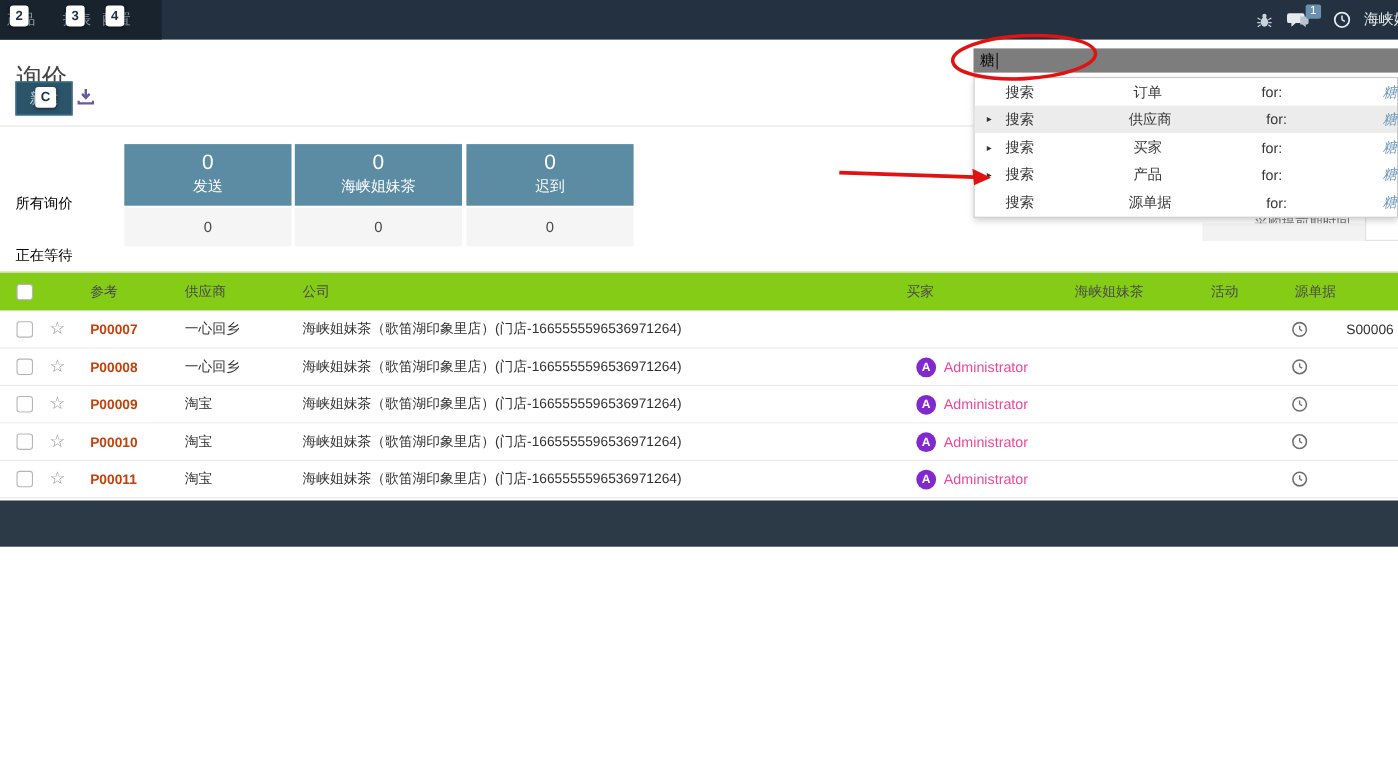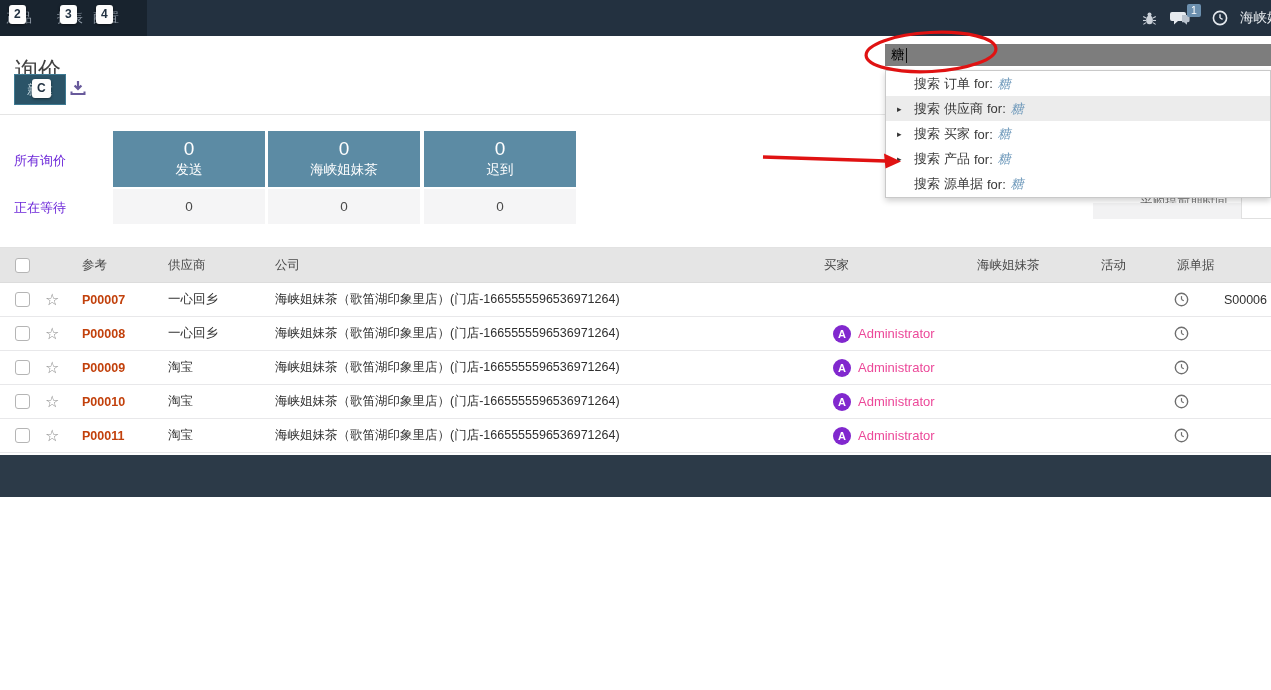--- a/index.html
+++ b/index.html
@@ -31,46 +31,46 @@
 
   
   .search-input{position:absolute;left:885px;top:44px;width:386px;height:22px;background:#7d7d7d;
                 display:flex;align-items:center;padding-left:6px;box-sizing:border-box;
                 font-size:13.5px;color:#000;z-index:4;}
   .caret-bar{display:inline-block;width:1px;height:15px;background:#111;margin-left:1px;}
   .search-dropdown{position:absolute;left:885px;top:70px;width:386px;height:128px;background:#fff;
                    border:1px solid #c9c9c9;box-shadow:0 3px 6px rgba(0,0,0,.18);box-sizing:border-box;
                    display:flex;flex-direction:column;z-index:4;}
   .sd-item{flex:1;display:flex;align-items:center;padding-left:28px;position:relative;
-           font-size:13px;color:#383838;cursor:pointer;white-space:nowrap;}
+           font-size:13px;color:#383838;cursor:pointer;white-space:nowrap;justify-content:space-between;}
   .sd-item.hover{background:#ececec;}
   .sd-caret{position:absolute;left:11px;font-size:9px;color:#333;}
   .sd-prefix,.sd-field{margin-right:4px;}
   .sd-for{margin-right:2px;}
   .sd-term{font-style:italic;color:#6d98ba;margin-left:3px;}
 
   
   .sliver-wrap{position:absolute;left:1140px;top:196px;width:95px;height:7px;overflow:hidden;z-index:3;}
   .sliver-wrap>div{margin-top:-2px;font-size:12.5px;color:#737373;white-space:nowrap;text-decoration:underline;}
   .band{position:absolute;left:1093px;top:203px;width:178px;height:16px;background:#f2f2f3;z-index:2;}
   .whitebox{position:absolute;left:1241px;top:197px;width:30px;height:20px;background:#fff;
             border:1px solid #e0e0e0;border-right:none;z-index:3;}
 
   
-  .kpi-label{position:absolute;left:14px;font-size:13px;color:#6d28d9;}
+  .kpi-label{position:absolute;left:14px;font-size:13px;color:#000000;margin-top:24px;}
   .kpi-teal{position:absolute;top:131px;width:152px;height:56px;background:#5c8ba4;color:#fff;
             text-align:center;cursor:pointer;}
   .kpi-teal .num{font-size:19px;margin-top:7px;}
   .kpi-teal .cap{font-size:13.5px;margin-top:1px;}
   .kpi-gray{position:absolute;top:189px;width:152px;height:35px;background:#f5f5f6;color:#4a4a4a;
             display:flex;align-items:center;justify-content:center;font-size:13.5px;cursor:pointer;}
   .kx0{left:113px}.kx1{left:268px}.kx2{left:424px}
 
   
-  .thead{position:absolute;left:0;top:247px;width:1271px;height:36px;background:#e5e5e5;
+  .thead{position:absolute;left:0;top:247px;width:1271px;height:36px;background:#84cc16;
          border-top:1px solid #e2e2e2;border-bottom:1px solid #dcdcdc;box-sizing:border-box;}
   .th{position:absolute;top:0;height:100%;display:flex;align-items:center;
       font-size:12.5px;color:#4a4a4a;font-weight:500;}
   .trow{position:absolute;left:0;width:1271px;height:34px;background:#fff;
         border-bottom:1px solid #e8e8ea;box-sizing:border-box;cursor:pointer;}
   .cell{position:absolute;top:0;height:100%;display:flex;align-items:center;font-size:12.5px;color:#303030;}
   .x-check{left:15px}.x-star{left:45px}.x-ref{left:82px}.x-vendor{left:168px}.x-company{left:275px}
   .x-buyerav{left:833px}.x-buyer{left:858px}.x-act{left:1174px}
   .x-source{right:4px;justify-content:flex-end;}
   .h-buyer{left:824px}.h-deadline{left:977px}.h-act{left:1101px}.h-source{left:1177px}

